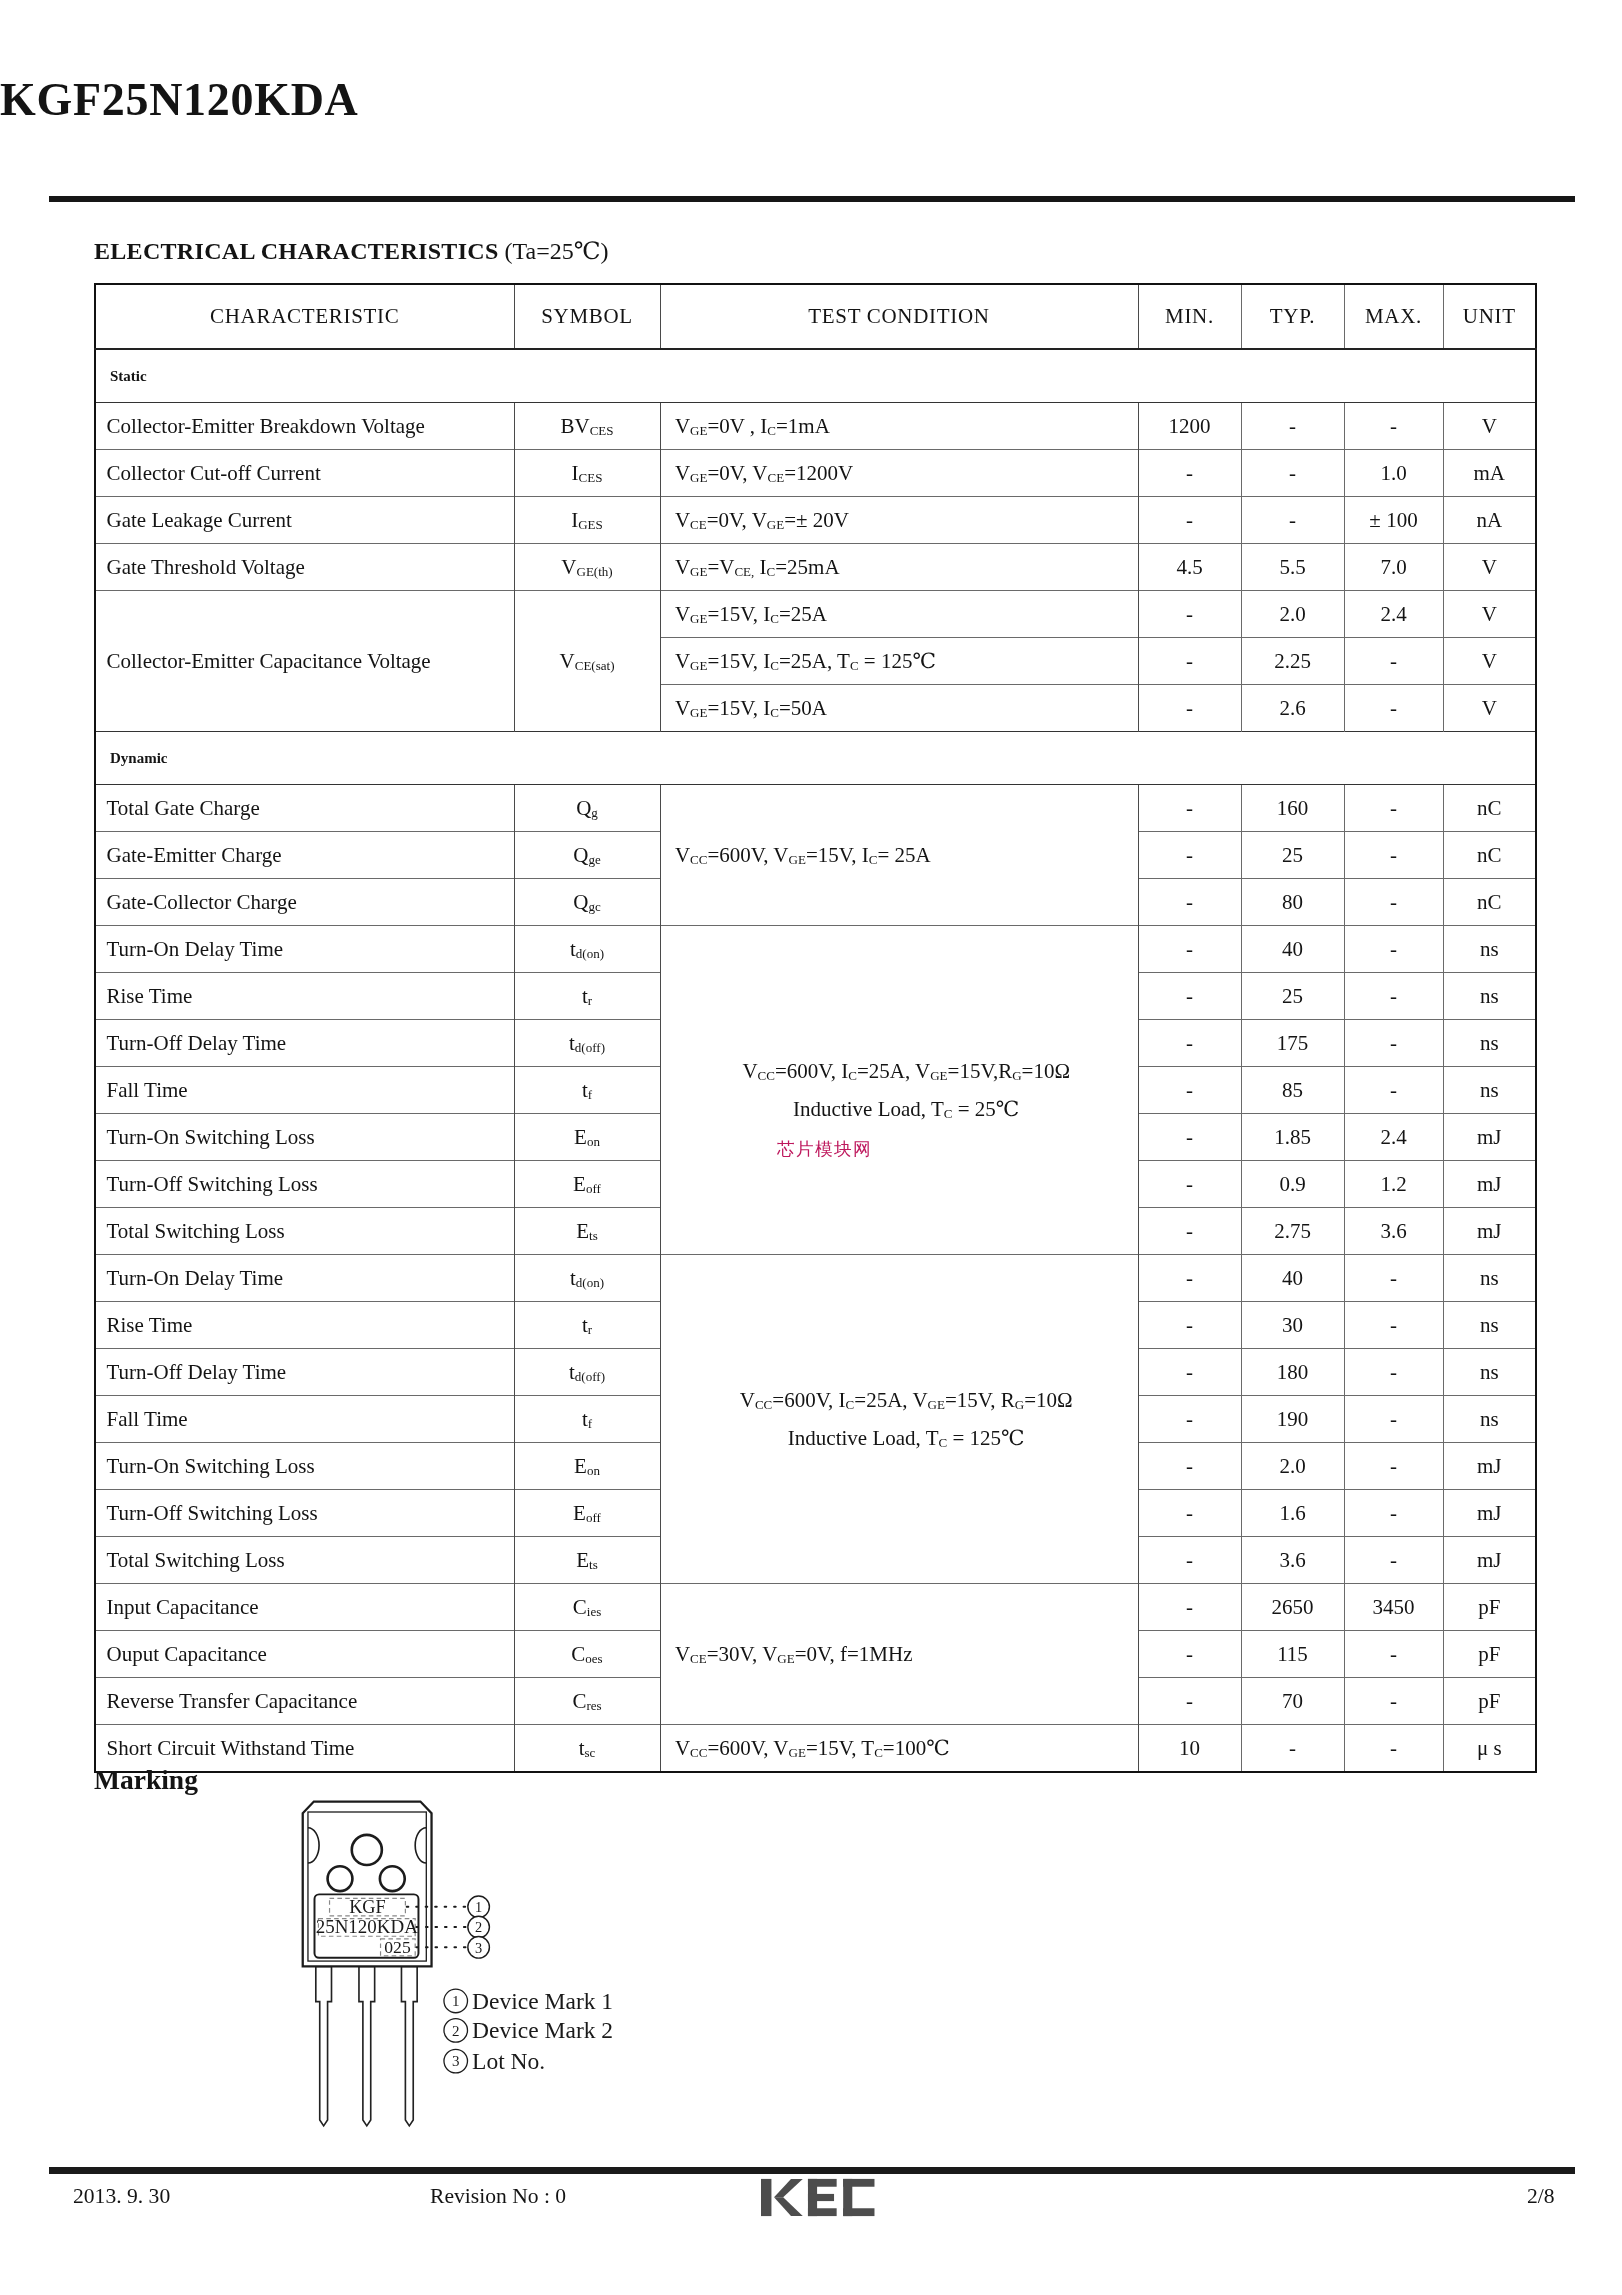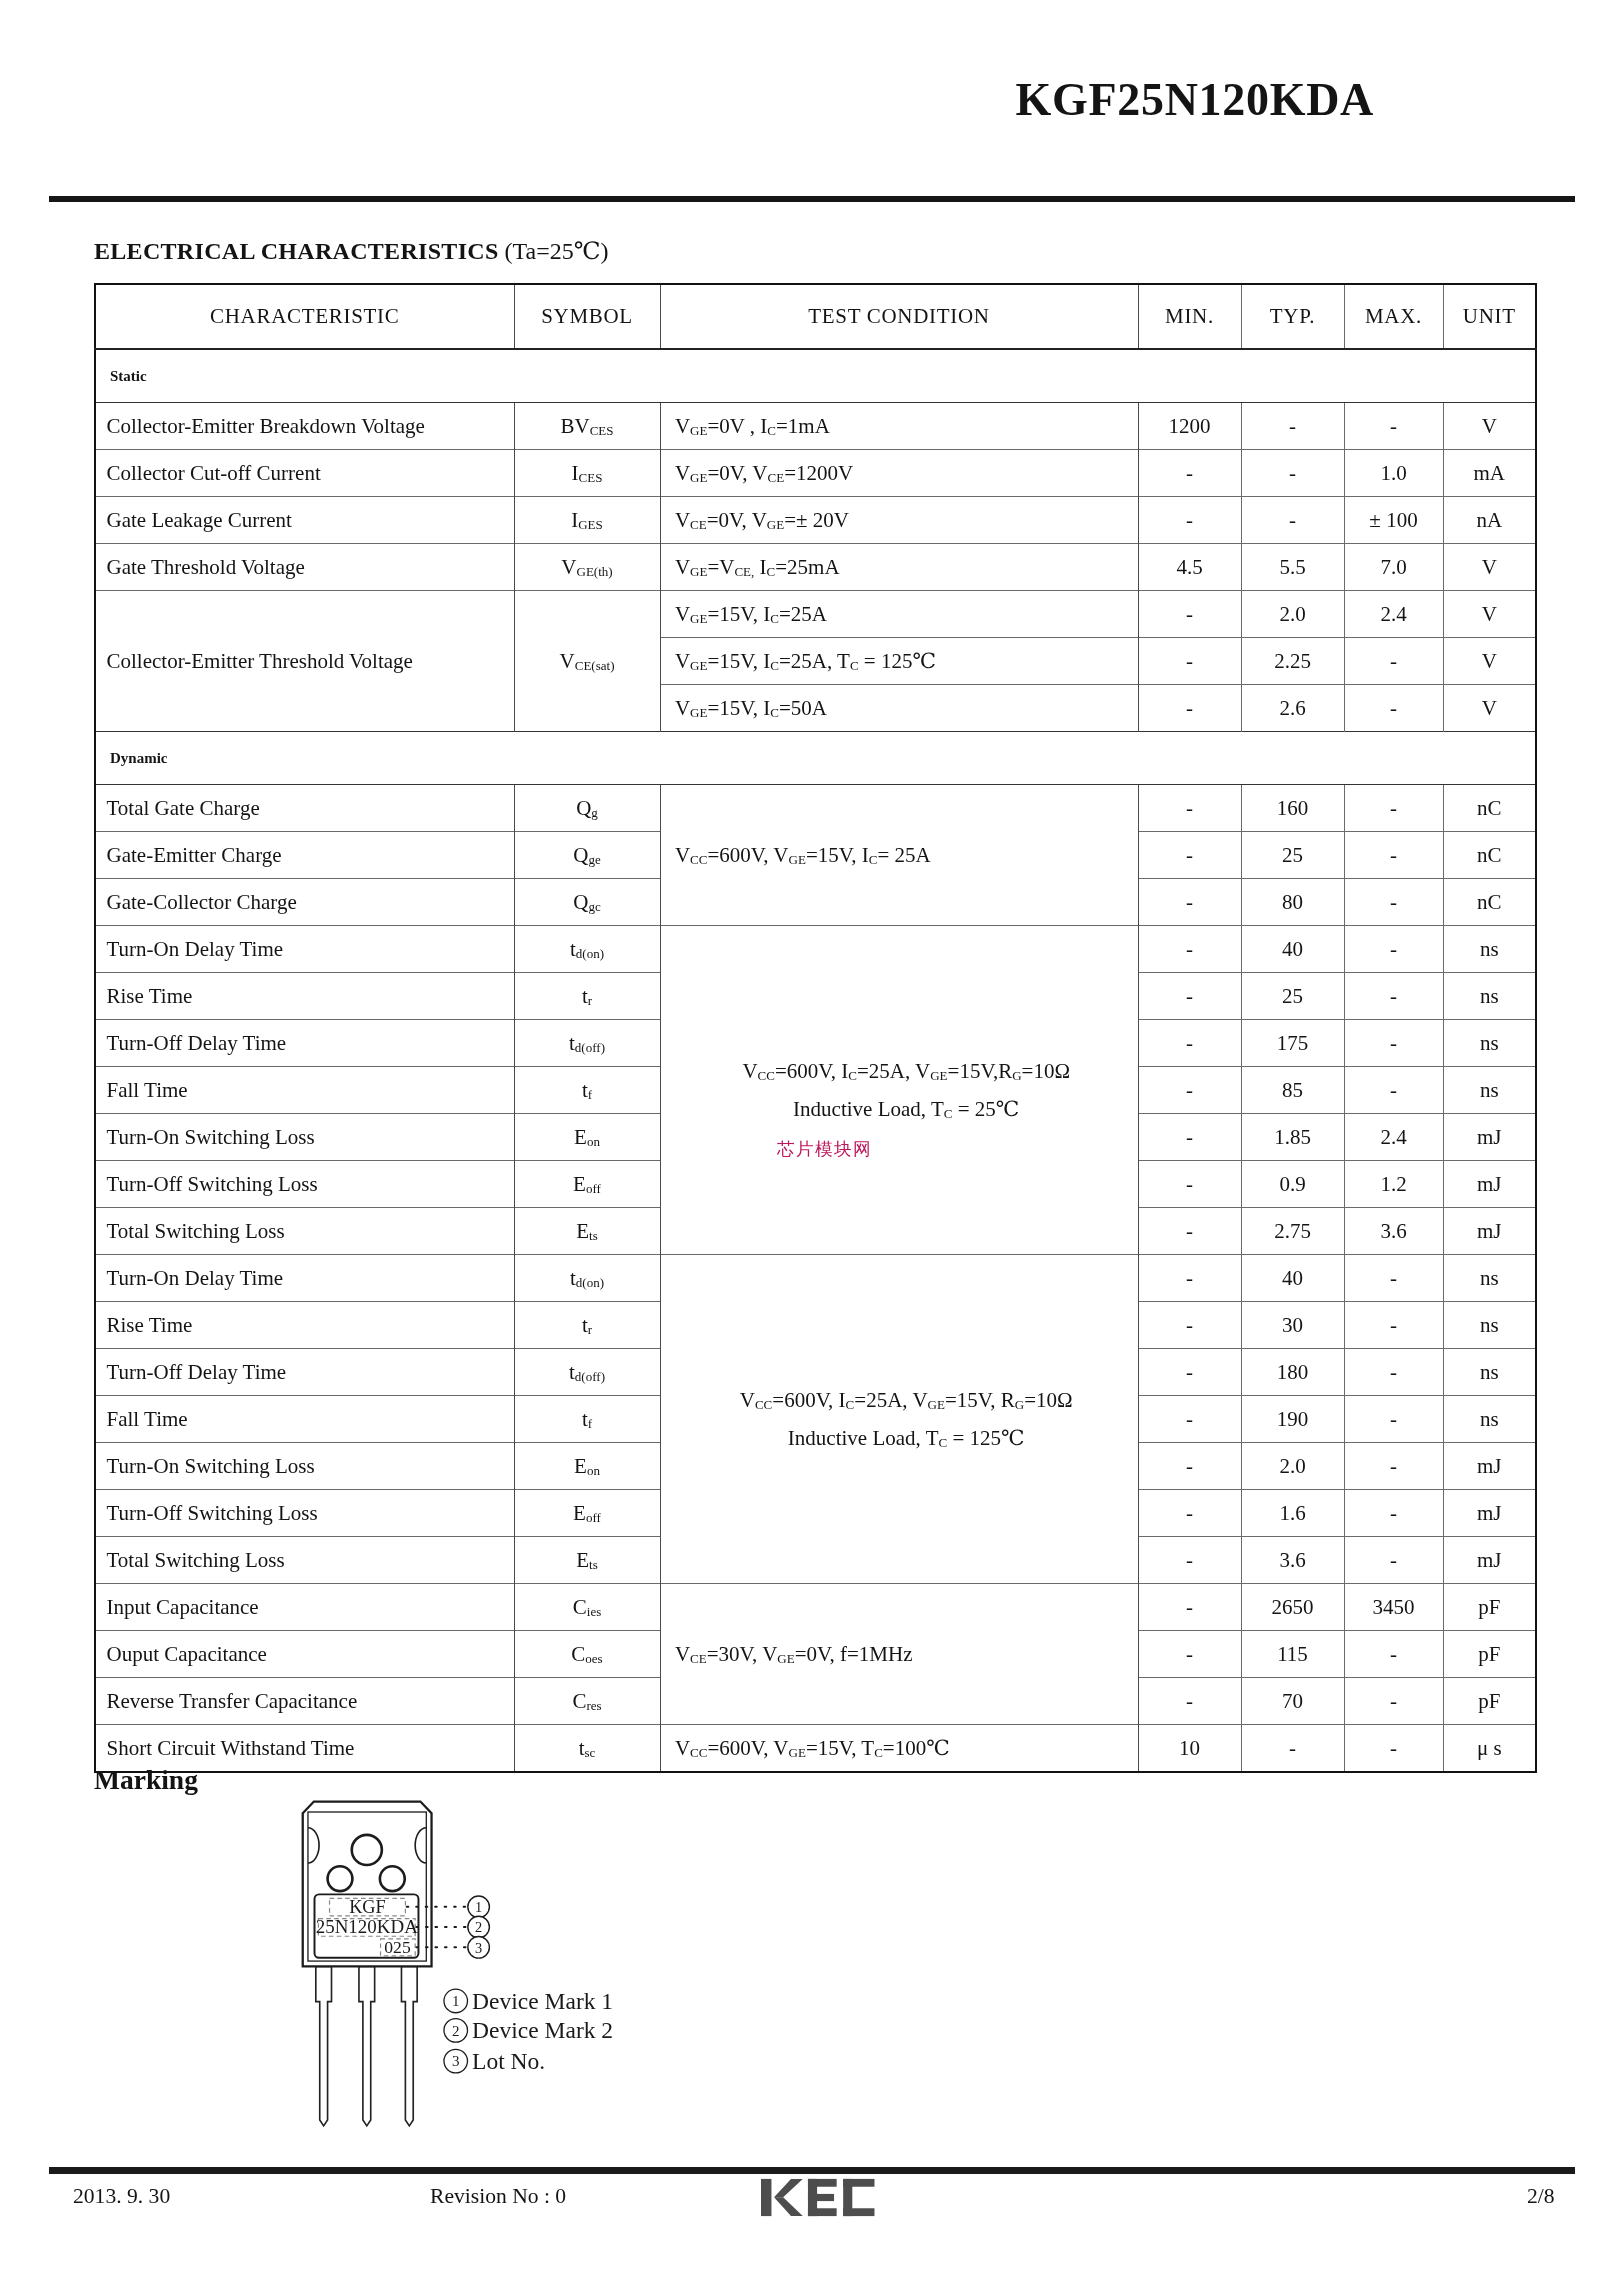--- a/index.html
+++ b/index.html
@@ -2,21 +2,21 @@
 <html style="font-size:10.5px"><head>
 <meta charset="utf-8">
 <style>
   html,body{margin:0;padding:0;}
   body{
     width:1622px;height:2295px;position:relative;background:#ffffff;
     font-family:"Liberation Serif","DejaVu Serif",serif;color:#141414;
     overflow:hidden;
   }
   .title{
-    position:absolute;top:73px;left:0;width:1374px;text-align:right;
+    position:absolute;top:73px;left:0;width:1374px;text-align:left;
     font-size:46px;font-weight:bold;letter-spacing:0.7px;
   }
   .toprule{position:absolute;top:196px;left:49px;width:1526px;height:5.9px;background:#161616;}
   .echead{position:absolute;top:237px;left:94px;font-size:24px;white-space:nowrap;}
   .echead .bold{font-weight:bold;letter-spacing:0.3px;}
   .tablewrap{position:absolute;top:283px;left:94px;}
   table{border-collapse:collapse;table-layout:fixed;width:1440px;border:2.6px solid #111;}
   th{
     height:47px;font-weight:normal;font-size:21px;letter-spacing:0.7px;
     text-align:center;border-bottom:2px solid #222;padding:8px;
@@ -110,21 +110,21 @@
         <tr>
           <td class="char">Gate Threshold Voltage</td>
           <td class="sym bl-sym">V<span class="sb">GE(th)</span></td>
           <td class="cond bl-cond">V<span class="sb">GE</span>=V<span class="sb">CE,</span>  I<span class="sb">C</span>=25mA</td>
           <td class="min bl-min">4.5</td>
           <td class="typ bl-thin">5.5</td>
           <td class="max bl-thin">7.0</td>
           <td class="unit bl-thin">V</td>
         </tr>
         <tr>
-          <td class="char" rowspan="3">Collector-Emitter Threshold Voltage</td>
+          <td class="char" rowspan="3">Collector-Emitter Capacitance Voltage</td>
           <td class="sym bl-sym" rowspan="3">V<span class="sb">CE(sat)</span></td>
           <td class="cond bl-cond">V<span class="sb">GE</span>=15V,  I<span class="sb">C</span>=25A</td>
           <td class="min bl-min">-</td>
           <td class="typ bl-thin">2.0</td>
           <td class="max bl-thin">2.4</td>
           <td class="unit bl-thin">V</td>
         </tr>
         <tr>
           <td class="cond bl-cond">V<span class="sb">GE</span>=15V,  I<span class="sb">C</span>=25A, T<span class="sb">C</span> = 125℃</td>
           <td class="min bl-min">-</td>

